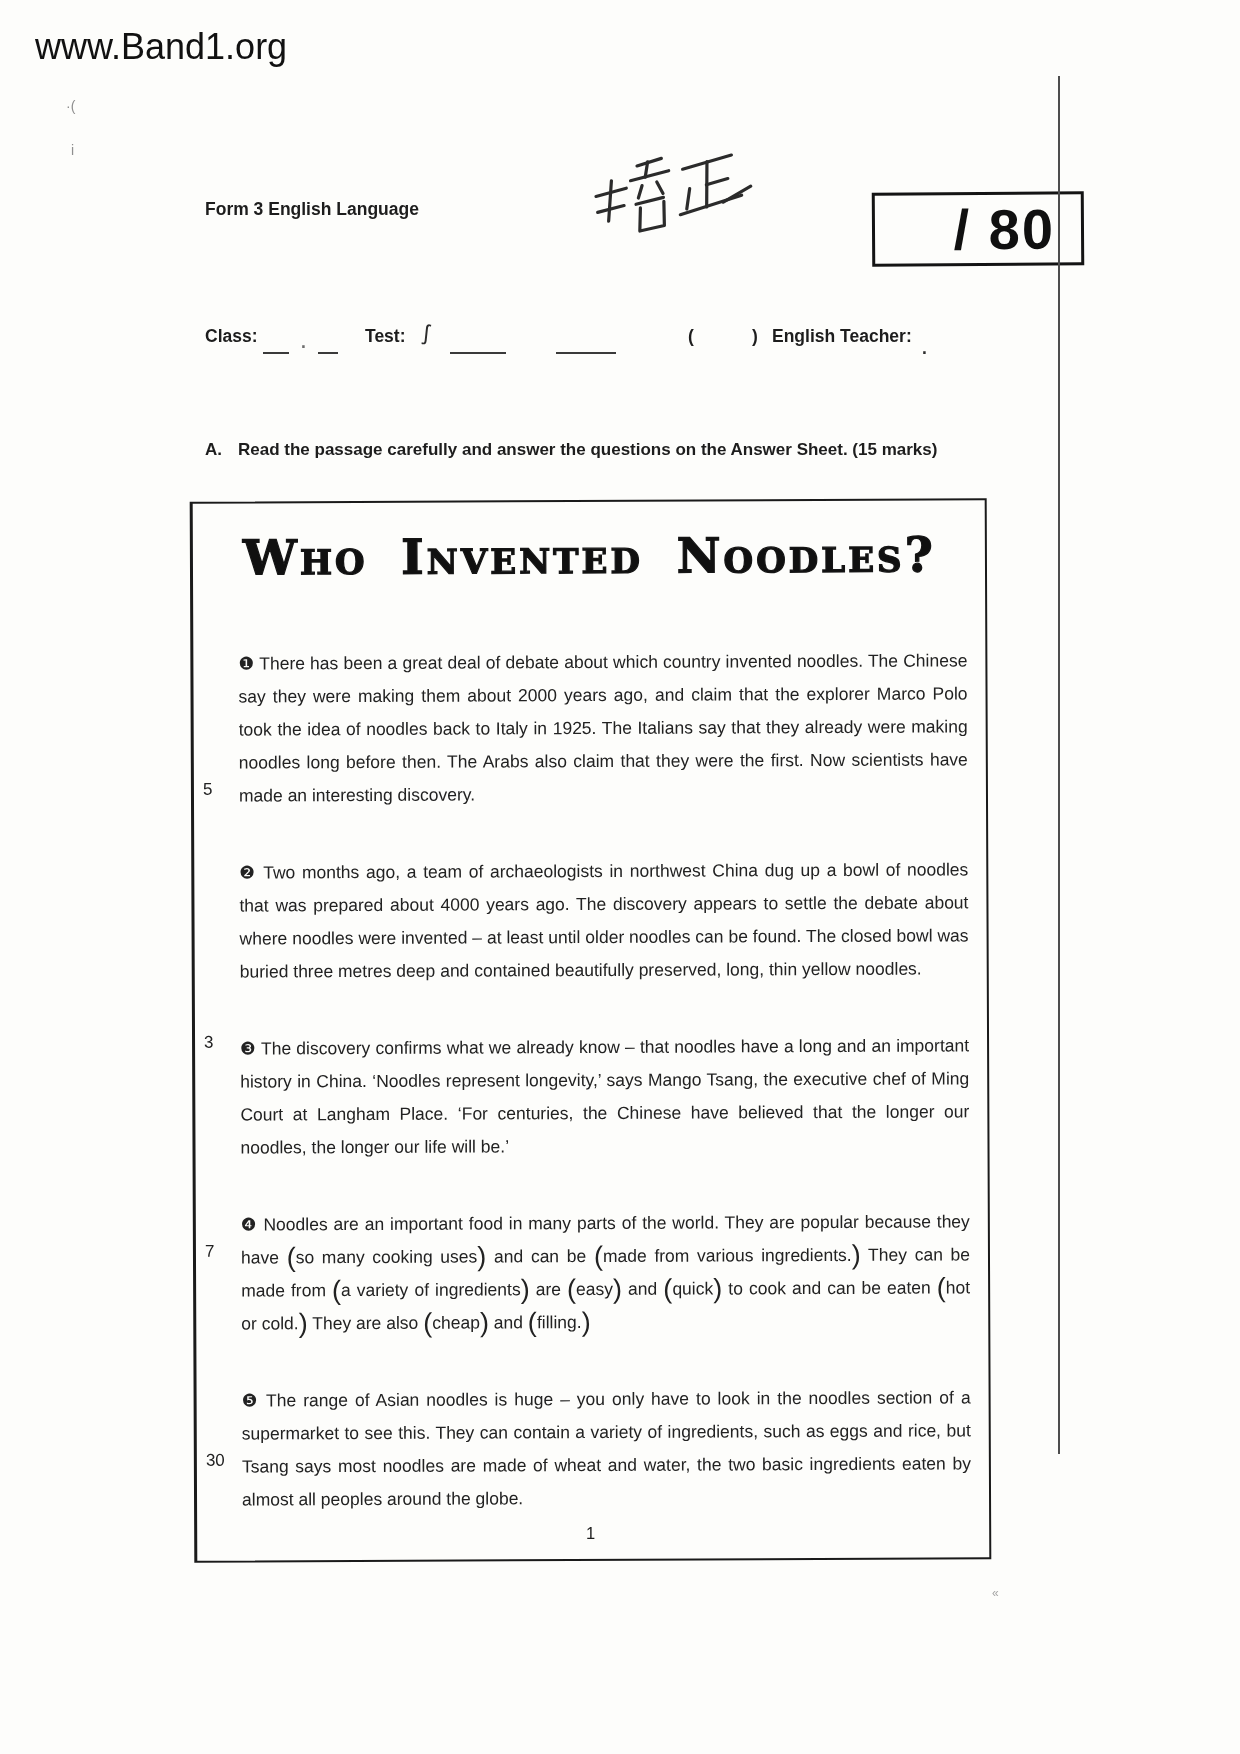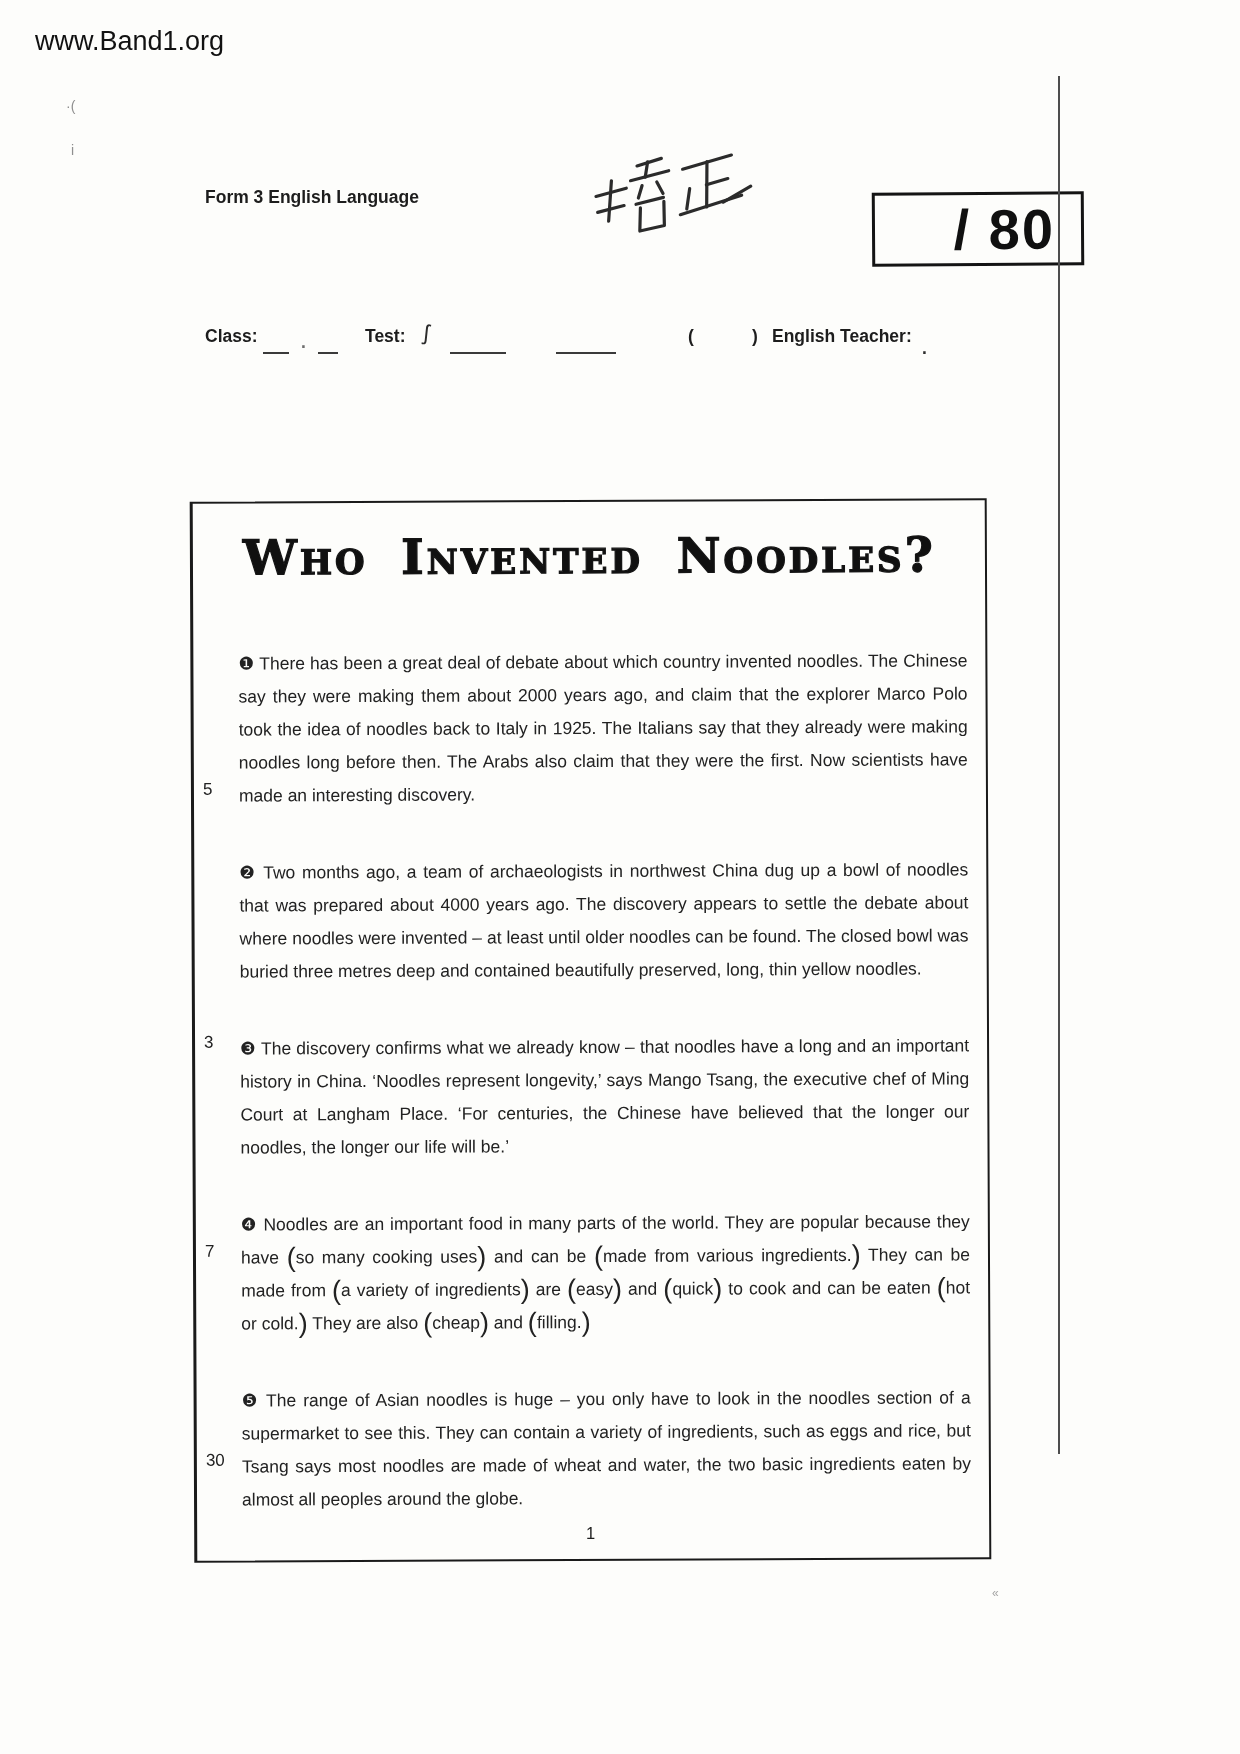--- a/index.html
+++ b/index.html
@@ -1,26 +1,26 @@
 <!DOCTYPE html>
 <html><head>
 <meta charset="utf-8">
 <style>
   html,body{margin:0;padding:0;background:#d9d9d9;}
   .page{position:relative;width:1240px;height:1754px;background:#fdfdfb;overflow:hidden;
         font-family:"Liberation Sans",sans-serif;color:#1d1d1d;margin:0 auto;}
 
-  .watermark{position:absolute;left:35px;top:26px;font-size:27px;color:#111;}
+  .watermark{position:absolute;left:35px;top:26px;font-size:36px;color:#111;}
 
   .speck{position:absolute;color:#8f8f8f;font-size:14px;}
   .speck-1{left:66px;top:98px;}
   .speck-2{left:71px;top:142px;}
   .speck-3{left:992px;top:1586px;font-size:12px;color:#a5a5a5;}
 
-  .form-title{position:absolute;left:205px;top:182px;font-weight:bold;font-size:17.5px;line-height:30px;}
+  .form-title{position:absolute;left:205px;top:194px;font-weight:bold;font-size:17.5px;line-height:30px;}
   .form-title sup{font-size:11px;}
 
   .handwriting-svg{position:absolute;left:592px;top:150px;}
   .hw-stroke{stroke:#2b2b2b;stroke-width:3.2;fill:none;stroke-linecap:round;stroke-linejoin:round;}
 
   .score-box{position:absolute;left:872px;top:192px;width:212px;height:74px;
              border:3px solid #141414;box-sizing:border-box;transform:rotate(-0.4deg);
              display:flex;align-items:center;justify-content:flex-end;padding-right:26px;}
   .score-text{font-size:56px;font-weight:bold;letter-spacing:2px;color:#101010;}
 
@@ -100,20 +100,23 @@
     <span class="lbl" style="left:365px">Test:</span>
     <span class="hw-name" style="left:424px">ʃ</span>
     <span class="blank" style="left:450px;width:56px"></span>
     <span class="blank" style="left:556px;width:60px"></span>
     <span class="lbl" style="left:688px">(</span>
     <span class="lbl" style="left:752px">)</span>
     <span class="lbl" style="left:772px">English Teacher:</span>
     <span class="hw-dot" style="left:922px">.</span>
   </div>
 
+  <div class="instruction">
+    <span class="inst-item">A.</span><span>Read the passage carefully and answer the questions on the Answer Sheet. (15 marks)</span>
+  </div>
 
   <div class="passage-box">
     <h1 class="passage-title">Who Invented Noodles?</h1>
 
     <div class="para-wrap">
       <span class="linenum" style="top:132px">5</span>
       <p>❶ There has been a great deal of debate about which country invented noodles. The Chinese say they were making them about 2000 years ago, and claim that the explorer Marco Polo took the idea of noodles back to Italy in 1925. The Italians say that they already were making noodles long before then. The Arabs also claim that they were the first. Now scientists have made an interesting discovery.</p>
     </div>
 
     <div class="para-wrap">

